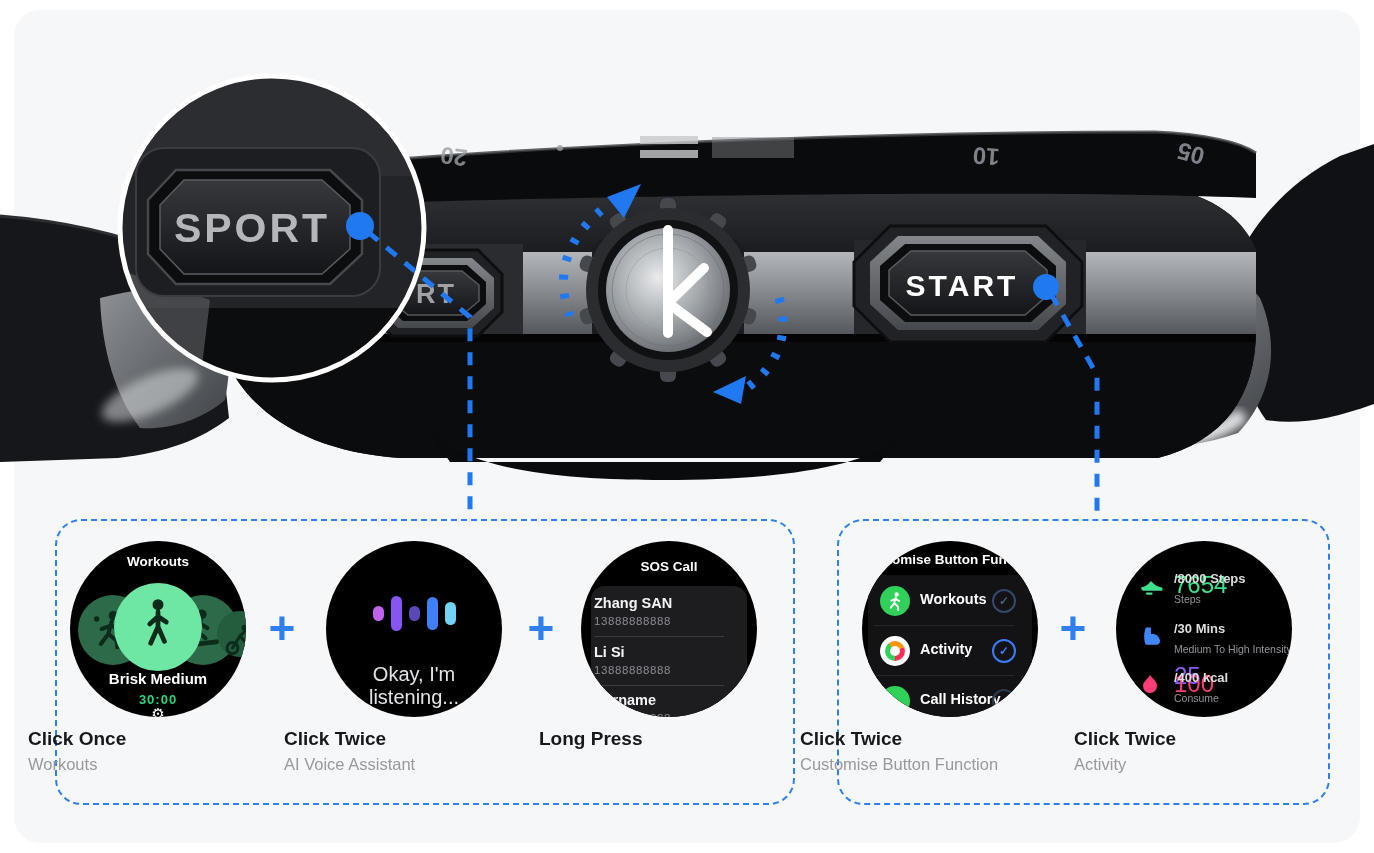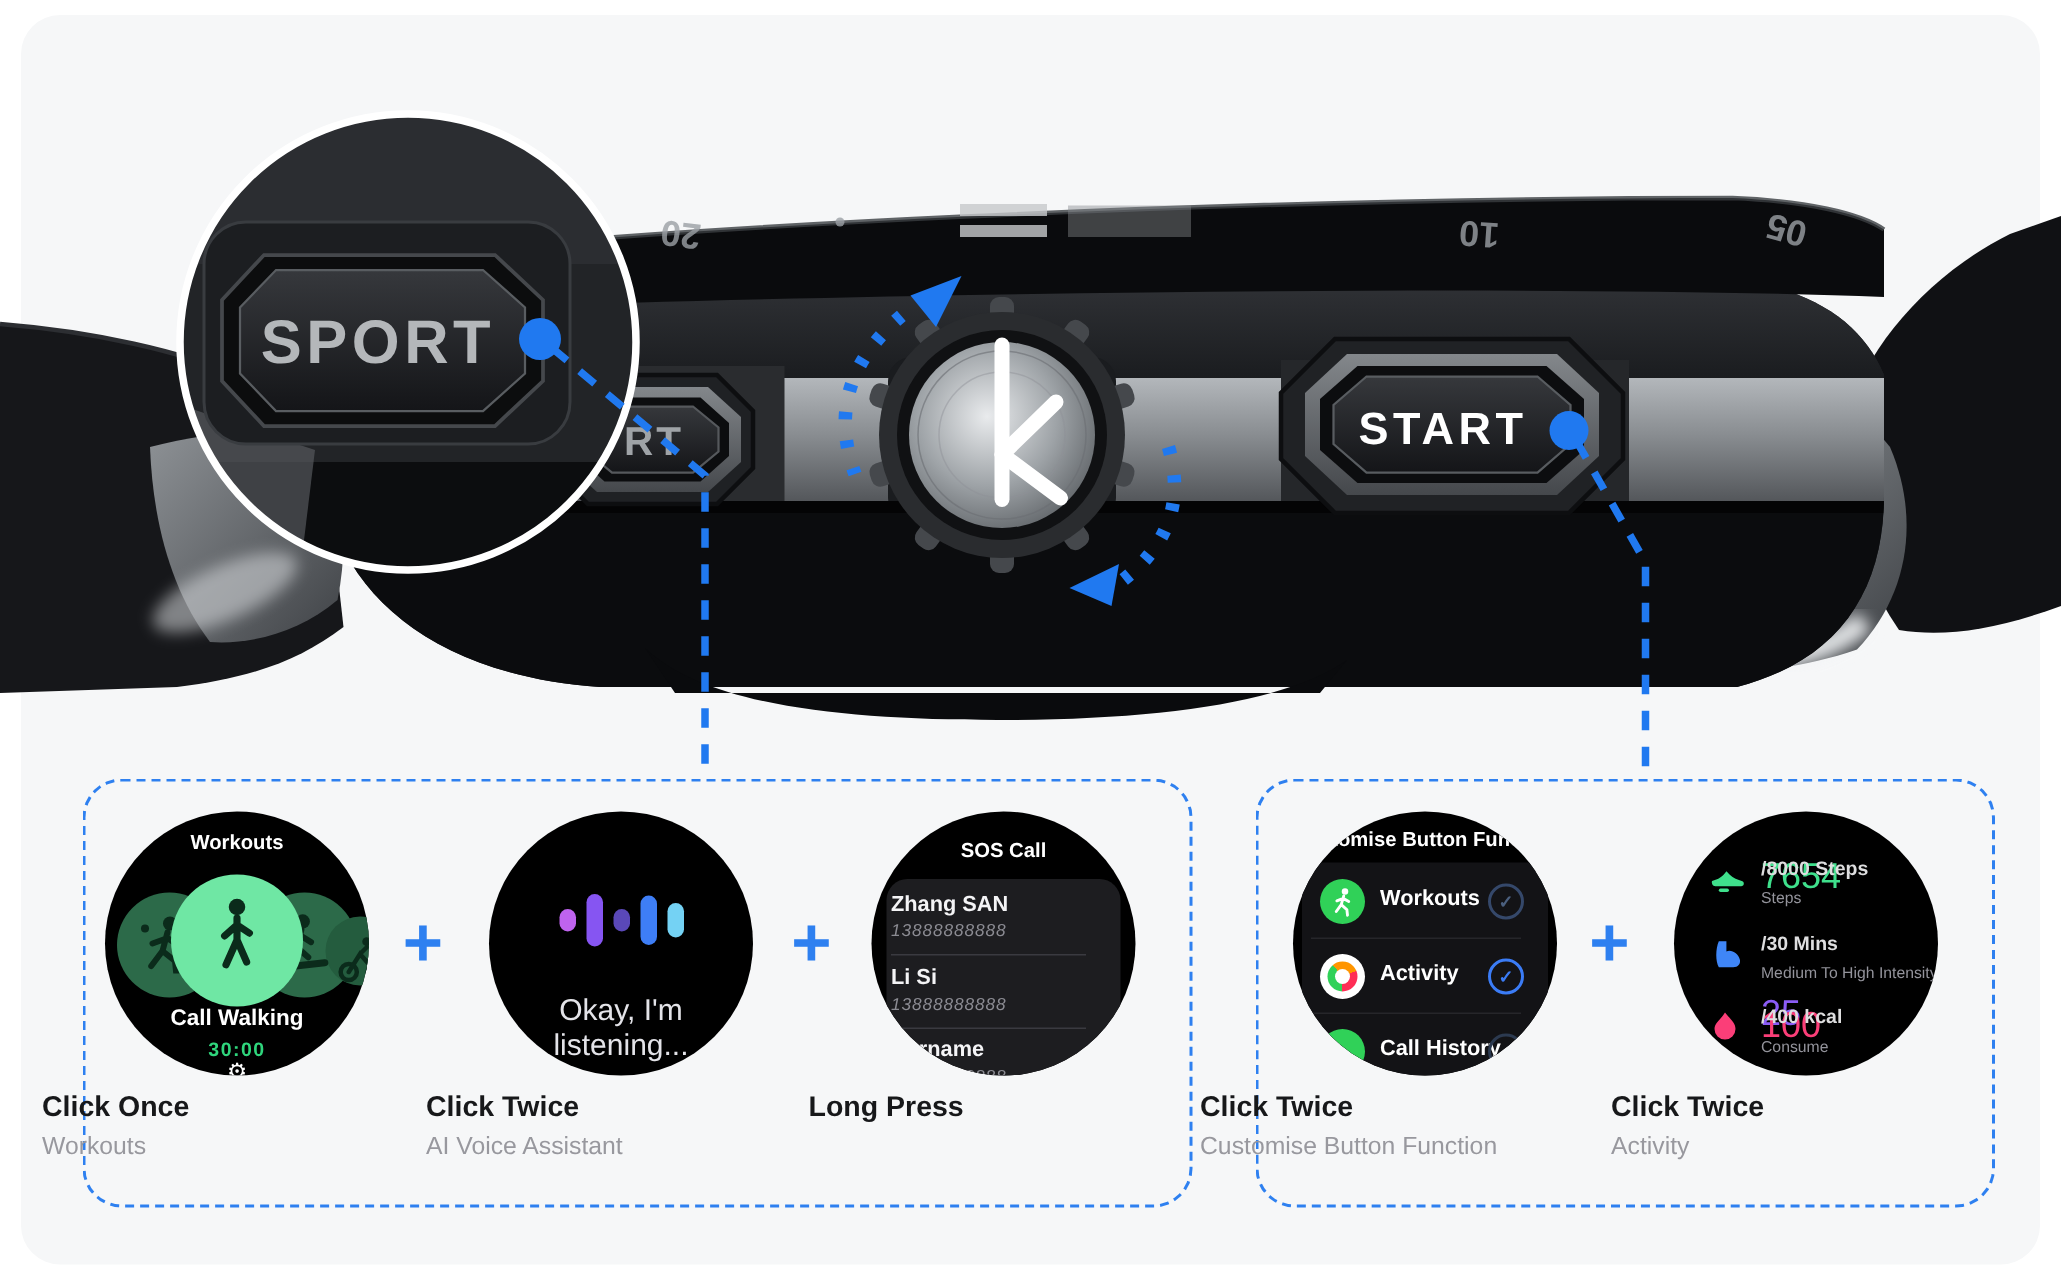--- a/index.html
+++ b/index.html
@@ -30,21 +30,21 @@
   .wk-gear{top:164px;font-size:15px;color:#fff;}
   
   .vbars{left:0;top:52px;width:100%;height:40px;display:flex;align-items:center;
     justify-content:center;gap:7px;position:absolute;}
   .vbars span{position:static;display:block;width:11px;border-radius:6px;}
   .v-msg{top:122px;font-size:20px;color:#e3e3e8;}
   
   .sos-title{top:18px;font-size:13.5px;color:#fff;font-weight:600;}
   .sos-card{left:10px;top:45px;width:156px;height:150px;background:#1d1d20;border-radius:14px;}
   .sos-name{left:13px;font-size:14.5px;font-weight:700;color:#f4f4f6;}
-  .sos-num{left:13px;font-size:11.5px;color:#8b8b92;letter-spacing:.6px;font-style:italic;}
+  .sos-num{left:13px;font-size:11.5px;color:#8b8b92;letter-spacing:.6px;}
   .sos-div{left:13px;width:130px;height:1px;background:#3a3a40;}
   
   .cb-title{top:11px;font-size:13.5px;color:#fff;font-weight:600;white-space:nowrap;}
   .cb-rows{left:6px;top:34px;width:164px;height:146px;background:#131316;border-radius:12px;}
   .cb-row{left:0;width:164px;height:44px;}
   .cb-ic{left:12px;top:7px;width:30px;height:30px;border-radius:50%;}
   .cb-lb{left:52px;top:12px;font-size:14.5px;color:#fff;font-weight:600;position:absolute;}
   .cb-ck{right:10px;top:10px;width:20px;height:20px;border-radius:50%;border:2px solid;
     font-size:12px;line-height:20px;text-align:center;font-weight:700;}
   .cb-div{left:12px;width:140px;height:1px;background:#26262a;}
@@ -276,21 +276,21 @@
     <circle cx="7" cy="18" r="3.6" fill="none" stroke="#0b2b1b" stroke-width="2"></circle>
     <circle cx="19" cy="18" r="3.6" fill="none" stroke="#0b2b1b" stroke-width="2"></circle>
     <path d="M7 18 L12 10 L19 18 M12 10 L15 7" stroke="#0b2b1b" stroke-width="2" fill="none" stroke-linecap="round"></path>
     <circle cx="15" cy="4.5" r="2" fill="#0b2b1b"></circle>
   </svg>
   <div class="wk-ring" style="left:44px;top:42px;width:88px;height:88px;background:#6fe7a4;"></div>
   <svg style="left:66px;top:56px;width:44px;height:52px;" viewBox="0 0 24 28">
     <circle cx="12" cy="4" r="3" fill="#0b2b1b"></circle>
     <path d="M12 8 L12 16 M12 10.5 L7.5 14.5 M12 10.5 L16.5 13.5 M12 16 L8 25 M12 16 L15.5 24" stroke="#0b2b1b" stroke-width="2.6" fill="none" stroke-linecap="round"></path>
   </svg>
-  <div class="ctr wk-sel">Call Walking</div>
+  <div class="ctr wk-sel">Brisk Medium</div>
   <div class="ctr wk-dur">30:00</div>
   <div class="ctr wk-gear">⚙</div>
 </div>
 
 <div class="abs plus" style="left:260px;">+</div>
 
 <div class="abs face" style="left:326px;">
   <div class="vbars">
     <span style="height:15px;background:#bf63ee;"></span>
     <span style="height:35px;background:#8655f2;"></span>

